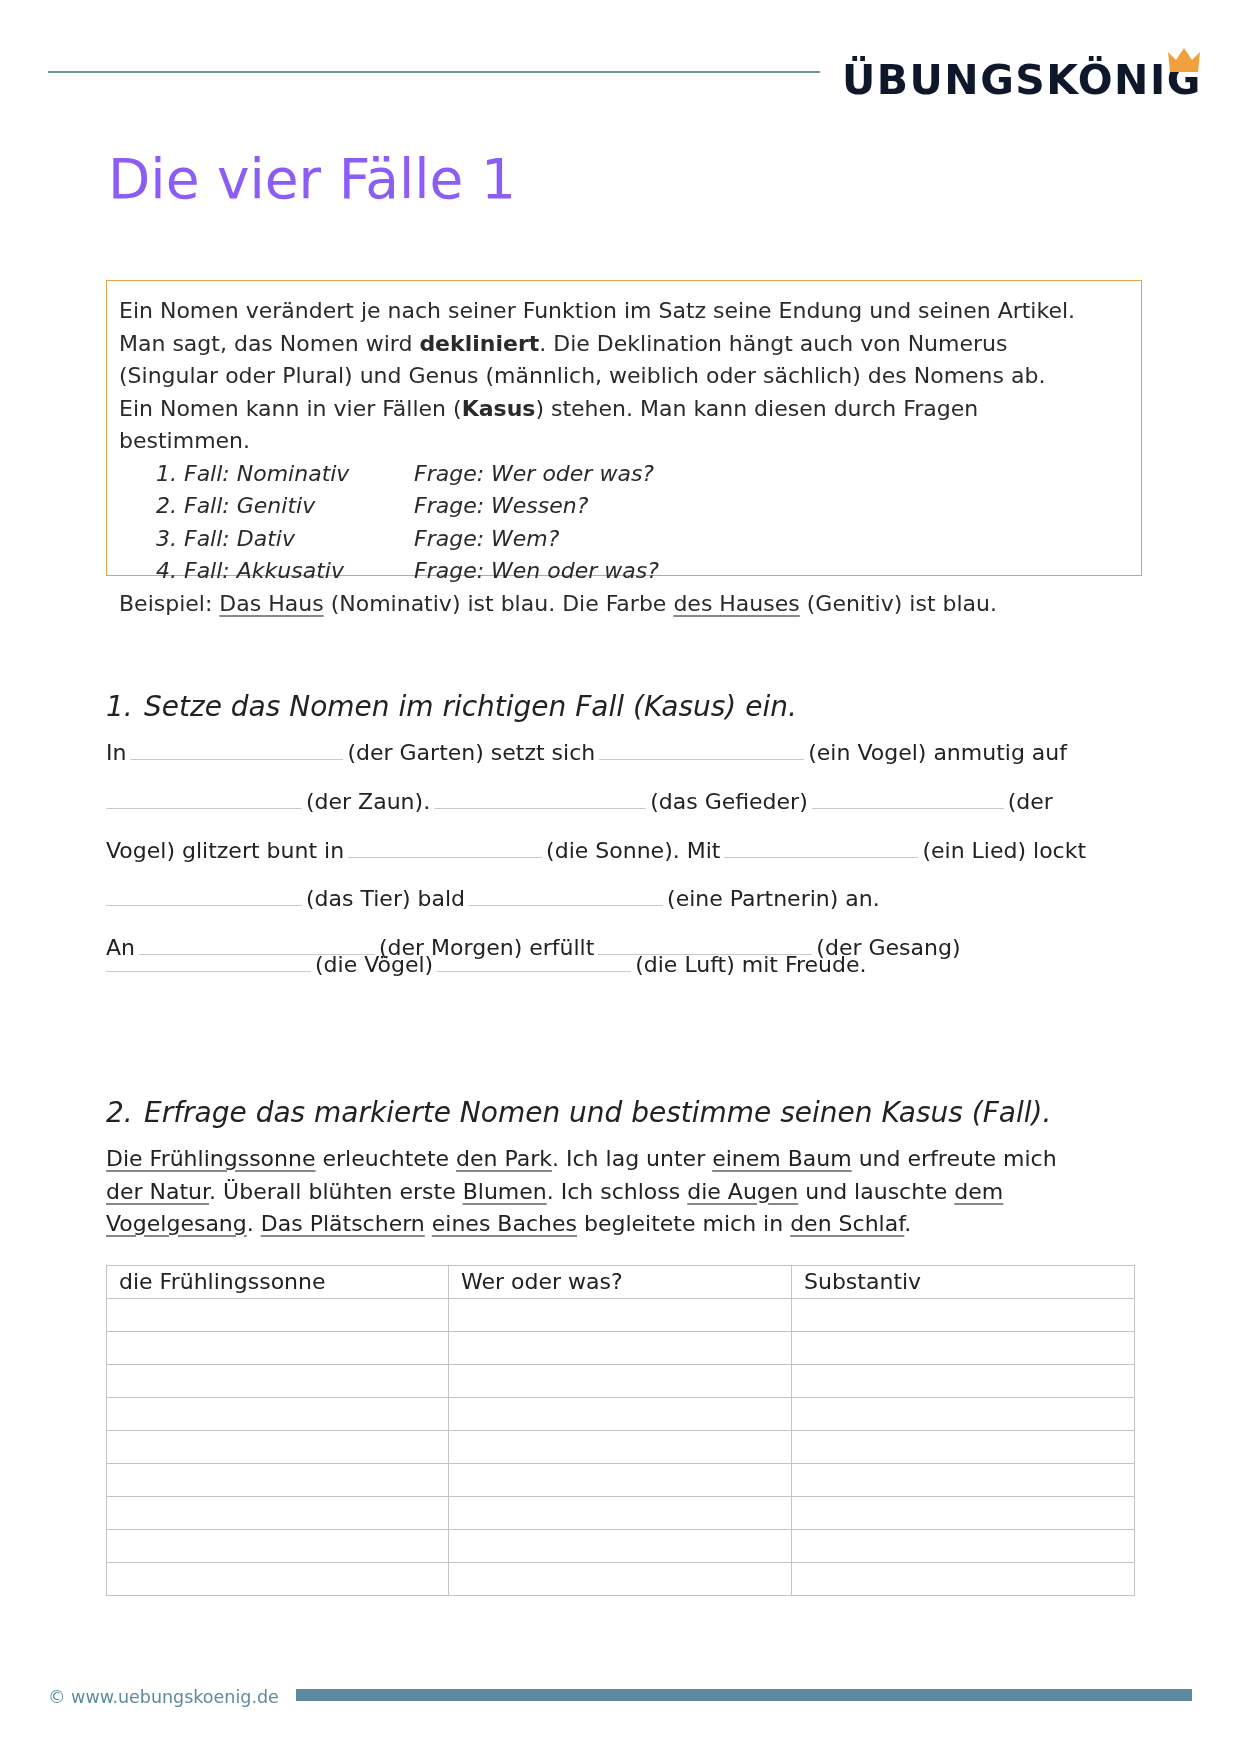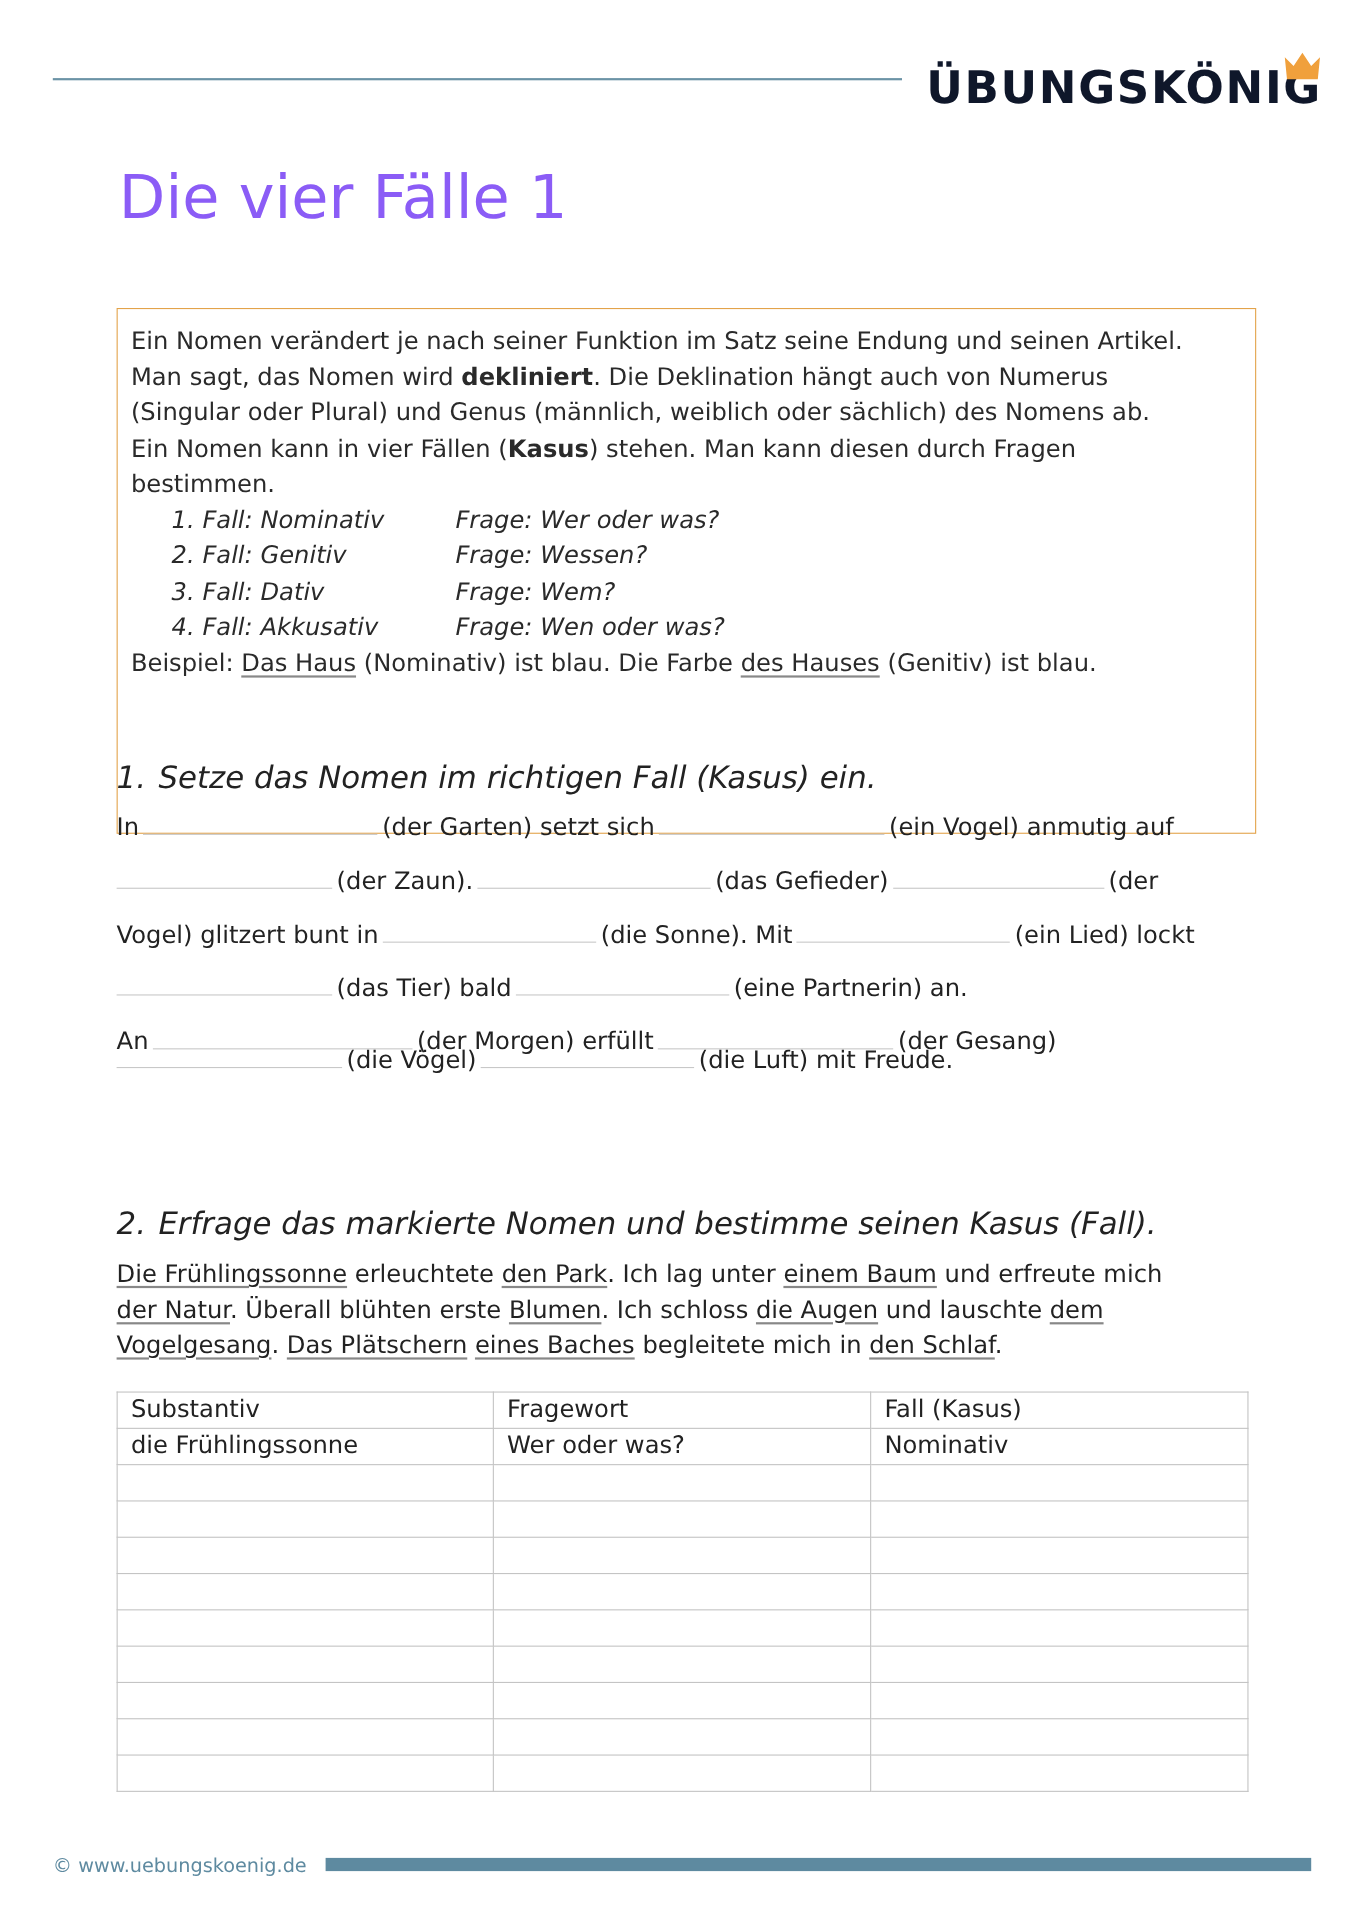--- a/index.html
+++ b/index.html
@@ -8,21 +8,21 @@
   .abs { position: absolute; }
 
   .header-line { left: 48px; top: 71px; width: 772px; height: 2px; background: #6b93a6; }
   .logo { left: 842px; top: 56px; font-family: "DejaVu Sans", sans-serif; font-weight: bold;
           font-size: 41px; letter-spacing: 1.5px; color: #0f172a; line-height: 48px; white-space: nowrap; }
   .crown { left: 1166px; top: 46px; width: 36px; height: 28px; }
 
   .title { left: 108px; top: 146px; font-size: 55px; color: #8b5cf6; line-height: 66px; white-space: nowrap;
            font-family: "DejaVu Sans", sans-serif; }
 
-  .infobox { left: 106px; top: 280px; width: 1036px; height: 478px; border: 1.5px solid #e3a34a;
+  .infobox { left: 106px; top: 280px; width: 1036px; height: 296px; border: 1.5px solid #e3a34a;
              box-sizing: border-box; padding: 14px 0 0 12px; font-size: 22px; line-height: 32.5px; color: #2a2a2a; }
   .infobox p { margin: 0; white-space: nowrap; }
   .infobox b { font-weight: bold; }
   .cases { margin: 0 0 0 37px; font-style: italic; }
   .case-row { display: flex; white-space: nowrap; }
   .case-name { width: 258px; }
   .example { margin-top: 8px; }
   .u { text-decoration: underline; text-decoration-color: #888; text-underline-offset: 4px; }
 
   .ex-heading { font-size: 28px; white-space: nowrap; color: #222; font-style: italic; }
@@ -117,29 +117,24 @@
   <p><span class="u">Vogelgesang</span><span>. </span><span class="u">Das Plätschern</span><span> </span><span class="u">eines Baches</span><span> begleitete mich in </span><span class="u">den Schlaf</span><span>.</span></p>
 </div>
 
 <table class="answers">
   <colgroup>
       <col class="c1">
       <col class="c2">
       <col class="c3">
     </colgroup>
   <tbody id="answer-body">
-    <tr>
-      <td>Substantiv</td>
-      <td>Fragewort</td>
-      <td>Fall (Kasus)</td>
-    </tr>
   <tr>
         <td>die Frühlingssonne</td>
         <td>Wer oder was?</td>
-        <td>Nominativ</td>
+        <td>Substantiv</td>
       </tr>
       <tr>
         <td></td>
         <td></td>
         <td></td>
       </tr>
       <tr>
         <td></td>
         <td></td>
         <td></td>

